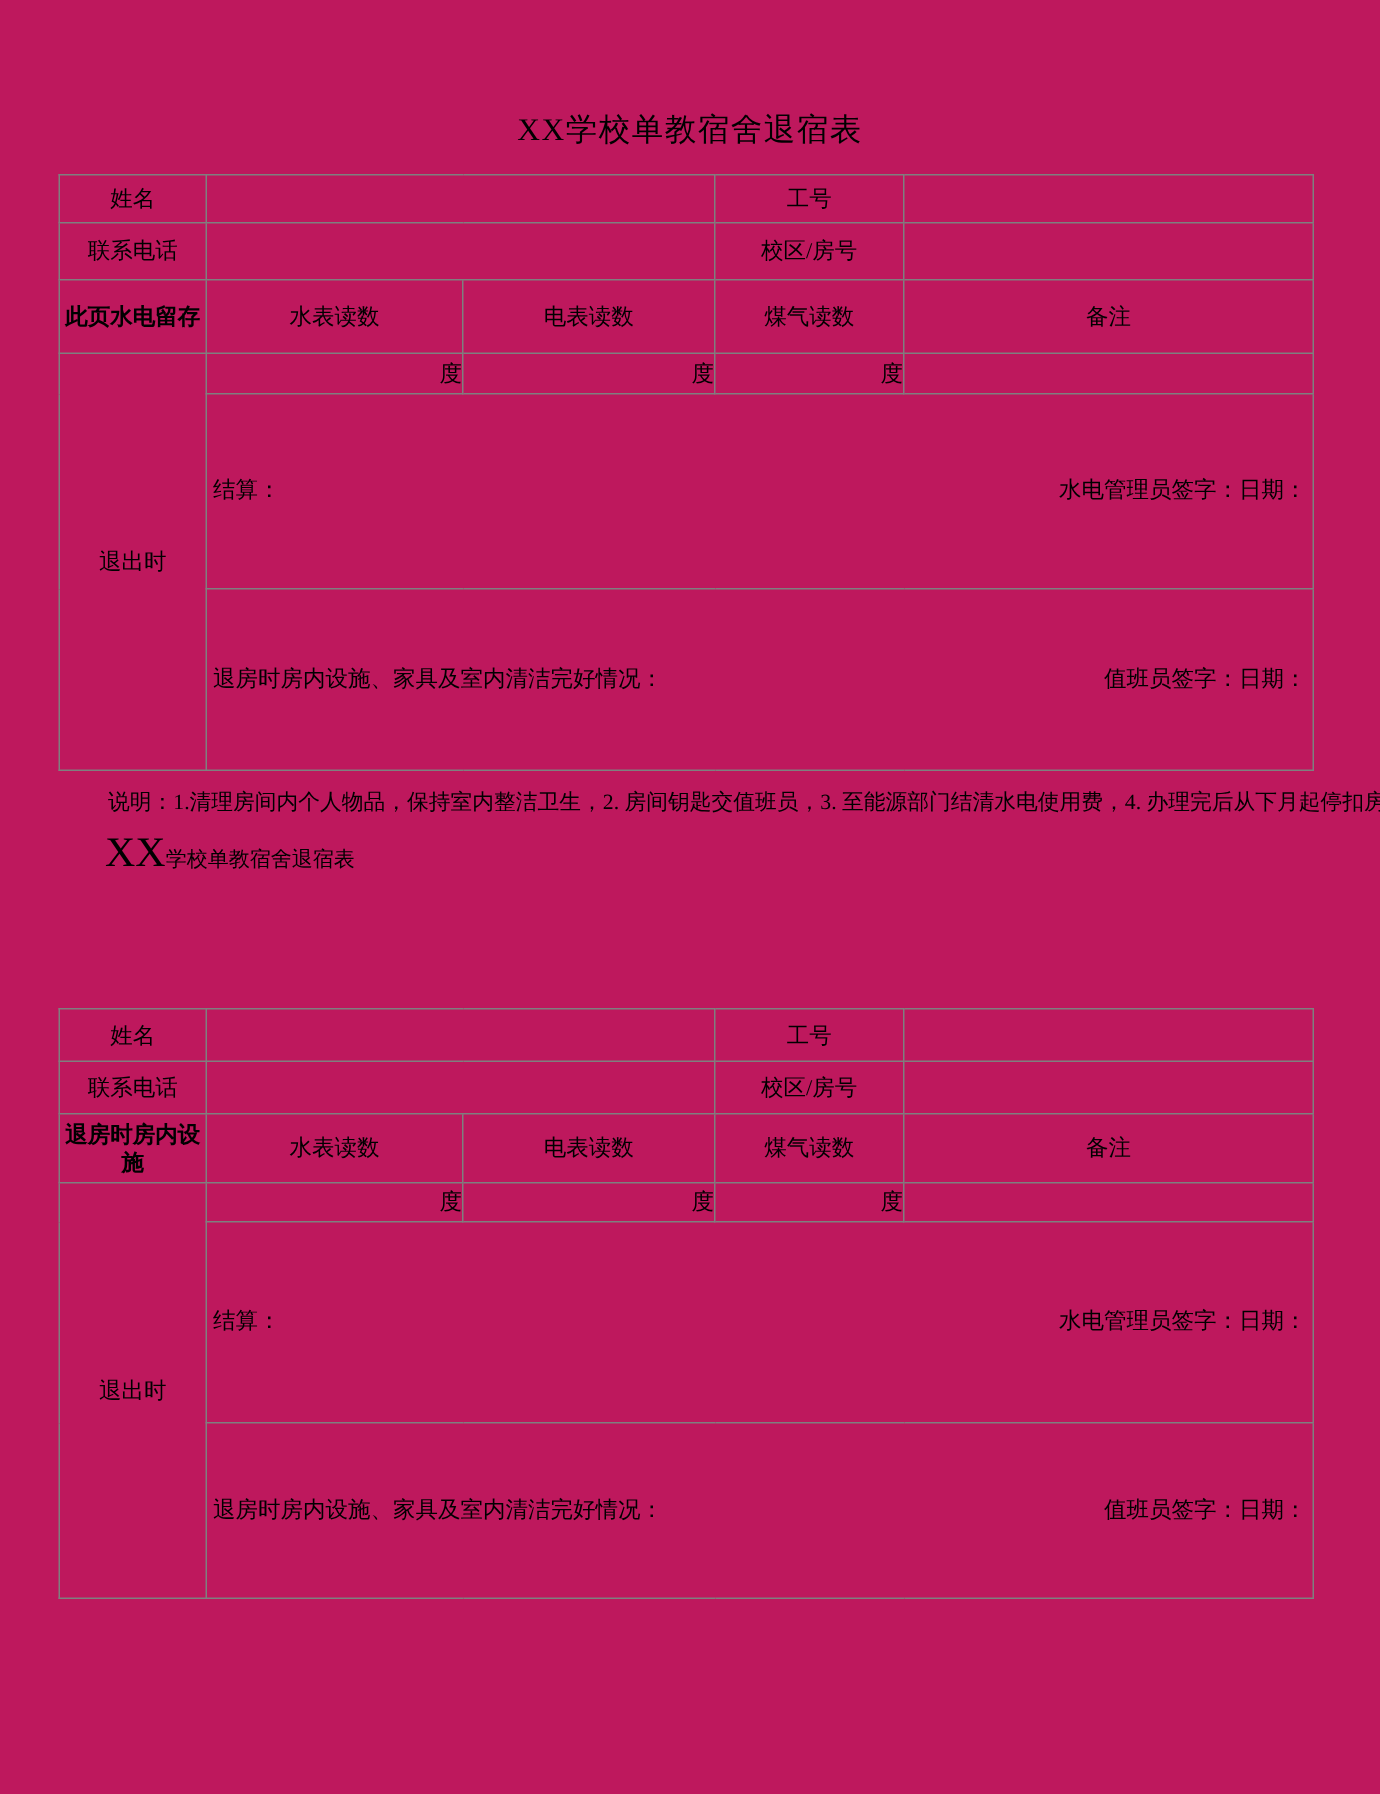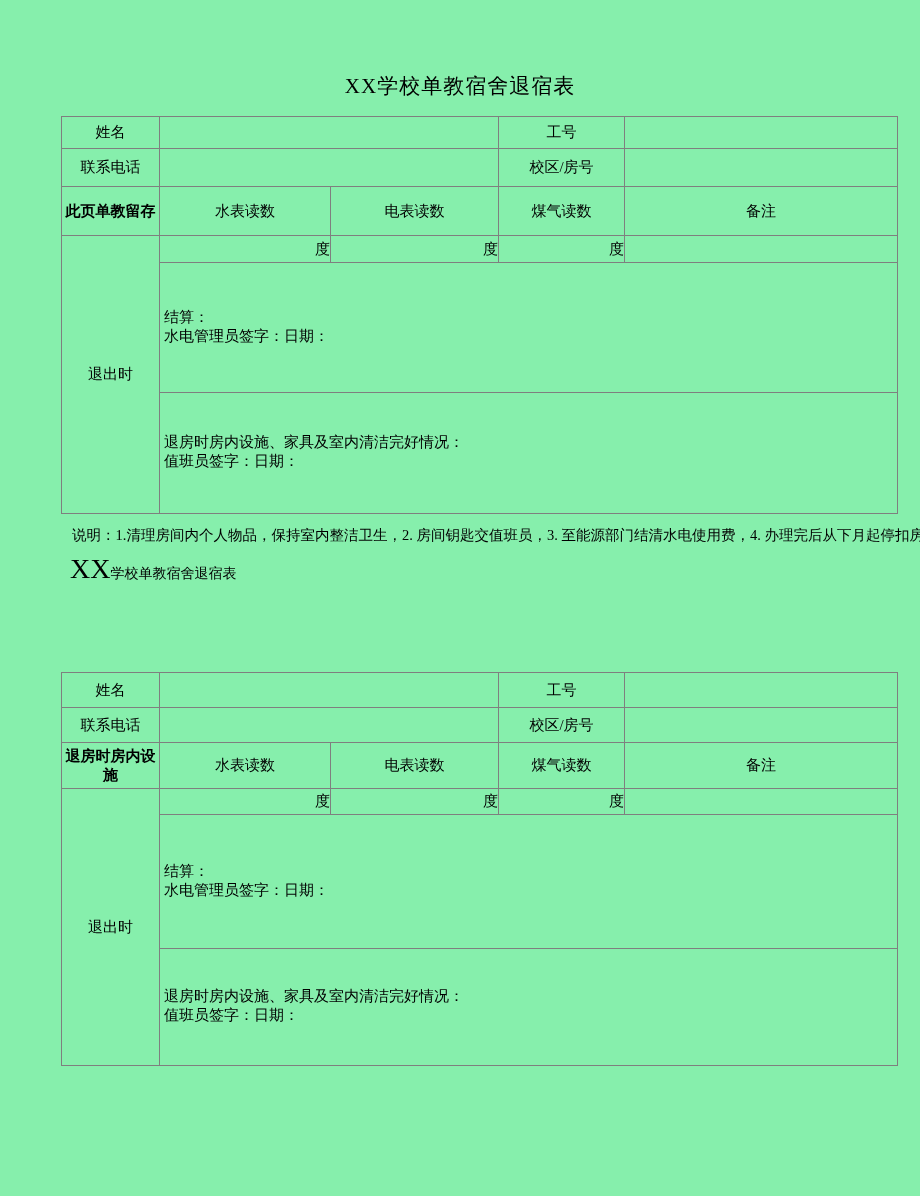--- a/index.html
+++ b/index.html
@@ -1,32 +1,32 @@
 <!DOCTYPE html>
 <html><head>
 <meta charset="utf-8">
 <style>
   html,body{margin:0;padding:0;background:#ffffff;}
   .page{
     position:relative;
     width:920px;height:1196px;
-    background:#86efac;
+    background:#be185d;
     font-family:"Liberation Serif","DejaVu Serif",serif;
     color:#000000;
     overflow:hidden;
   }
   .doc-title{
     position:absolute;top:72px;left:0;width:920px;
     text-align:center;
     font-size:21px;
     letter-spacing:1px;
     white-space:nowrap;
   }
   table.form{
-    position:absolute;left:61px;
+    position:absolute;left:39px;
     border-collapse:collapse;
     table-layout:fixed;
     width:836px;
   }
   table.form td{
     border:1px solid #7f7f7f;
     font-size:15px;
     padding:0;
     vertical-align:middle;
     overflow:hidden;
@@ -34,21 +34,21 @@
   td.lbl{text-align:center;}
   td.copy{text-align:center;font-weight:bold;}
   td.degree{
     vertical-align:bottom;
     text-align:right;
     padding:0 14px 2px 0;
   }
   td.block{vertical-align:top;}
   .block-inner{
     display:flex;
-    flex-direction:column;
+    flex-direction:row;
     justify-content:space-between;
     height:100%;
     box-sizing:border-box;
     padding:3px 4px 5px 4px;
     text-align:left;
   }
   
   #t1 tr:nth-child(1){height:32px;}
   #t1 tr:nth-child(2){height:38px;}
   #t1 tr:nth-child(3){height:49px;}
@@ -99,21 +99,21 @@
       <td class="lbl">工号</td>
       <td></td>
     </tr>
     <tr>
       <td class="lbl">联系电话</td>
       <td colspan="2"></td>
       <td class="lbl">校区/房号</td>
       <td></td>
     </tr>
     <tr>
-      <td class="copy">此页单教留存</td>
+      <td class="copy">此页水电留存</td>
       <td class="lbl">水表读数</td>
       <td class="lbl">电表读数</td>
       <td class="lbl">煤气读数</td>
       <td class="lbl">备注</td>
     </tr>
     <tr>
       <td class="lbl" rowspan="3">退出时</td>
       <td class="degree"><span>度</span></td>
       <td class="degree"><span>度</span></td>
       <td class="degree"><span>度</span></td>

